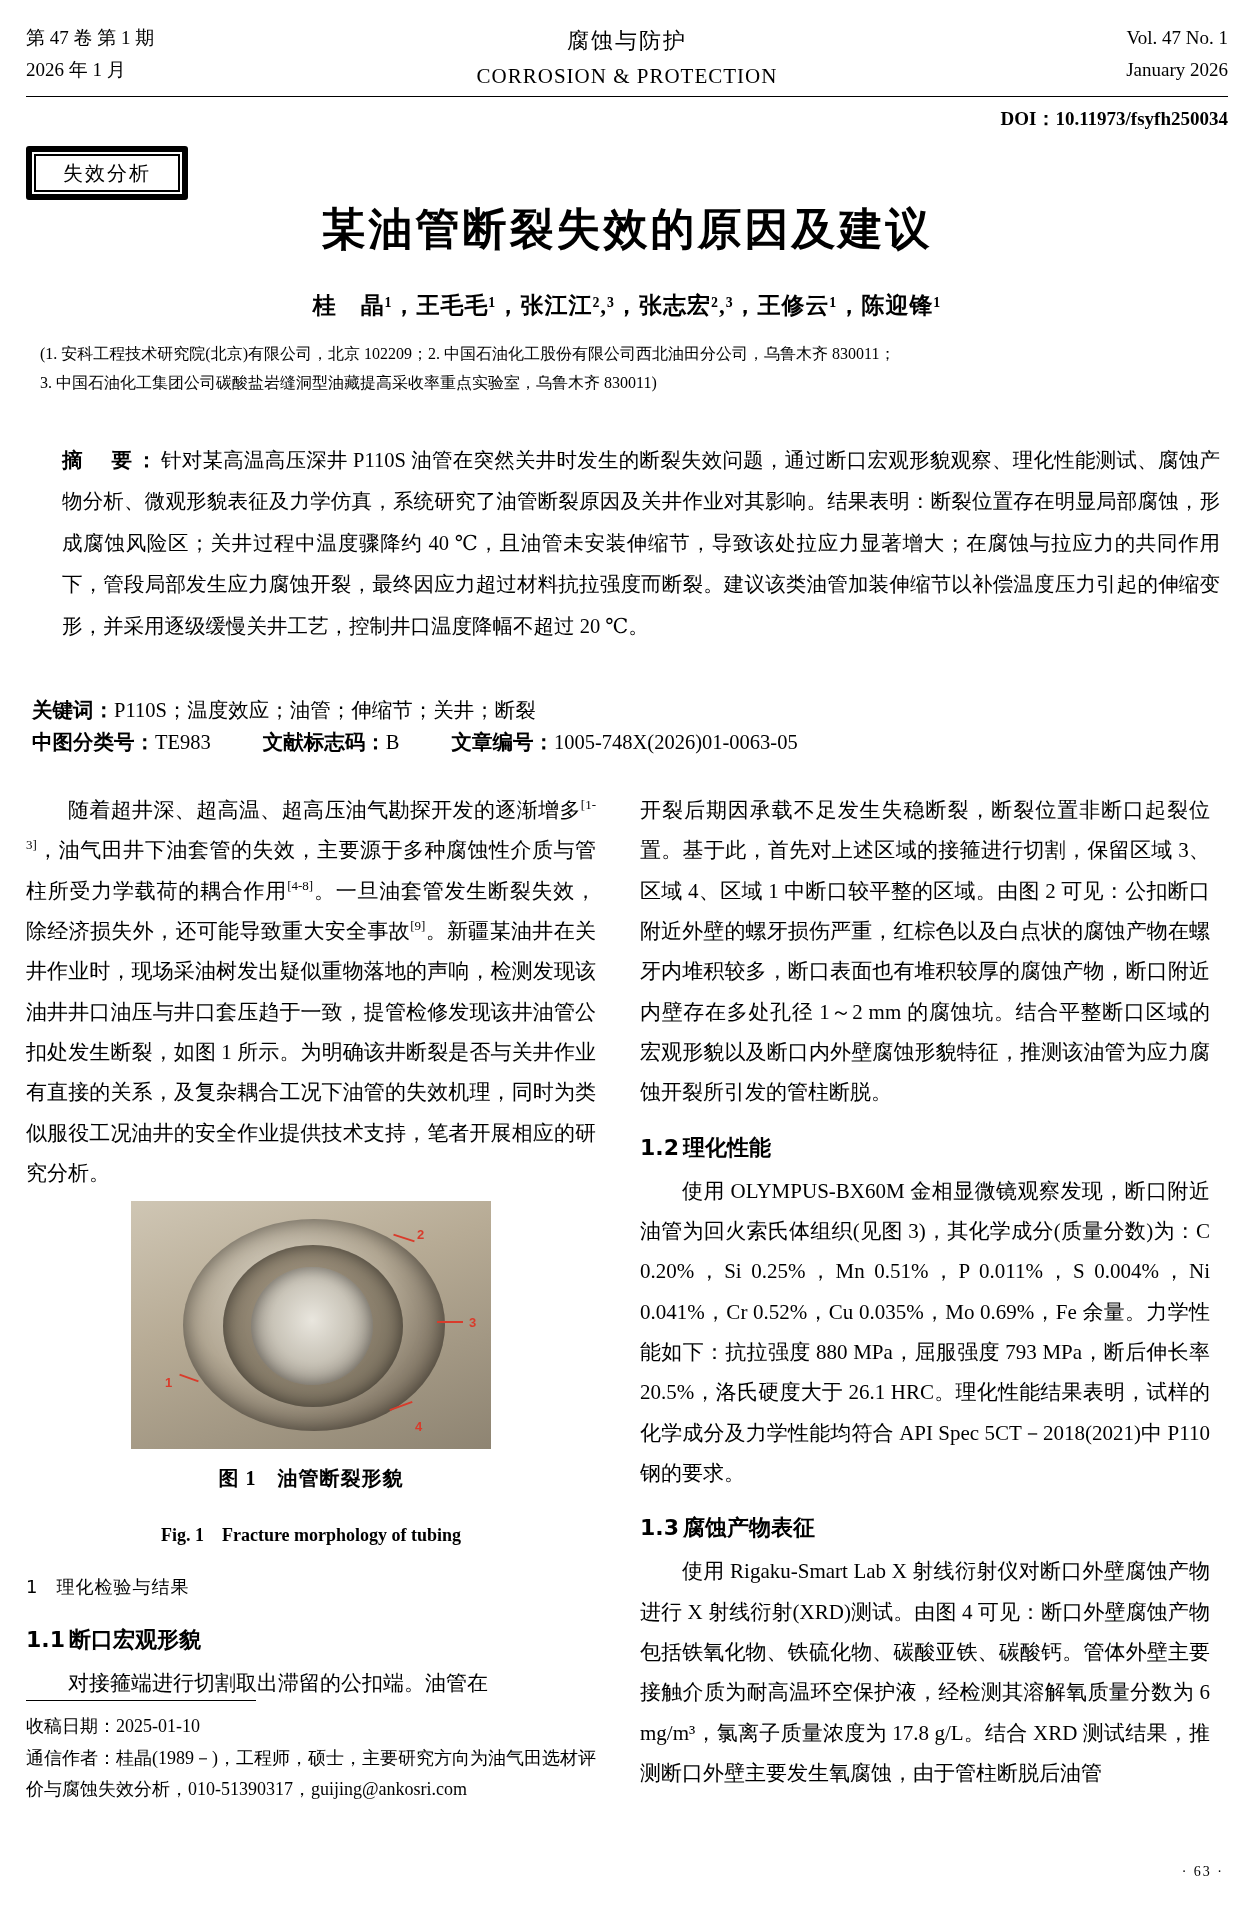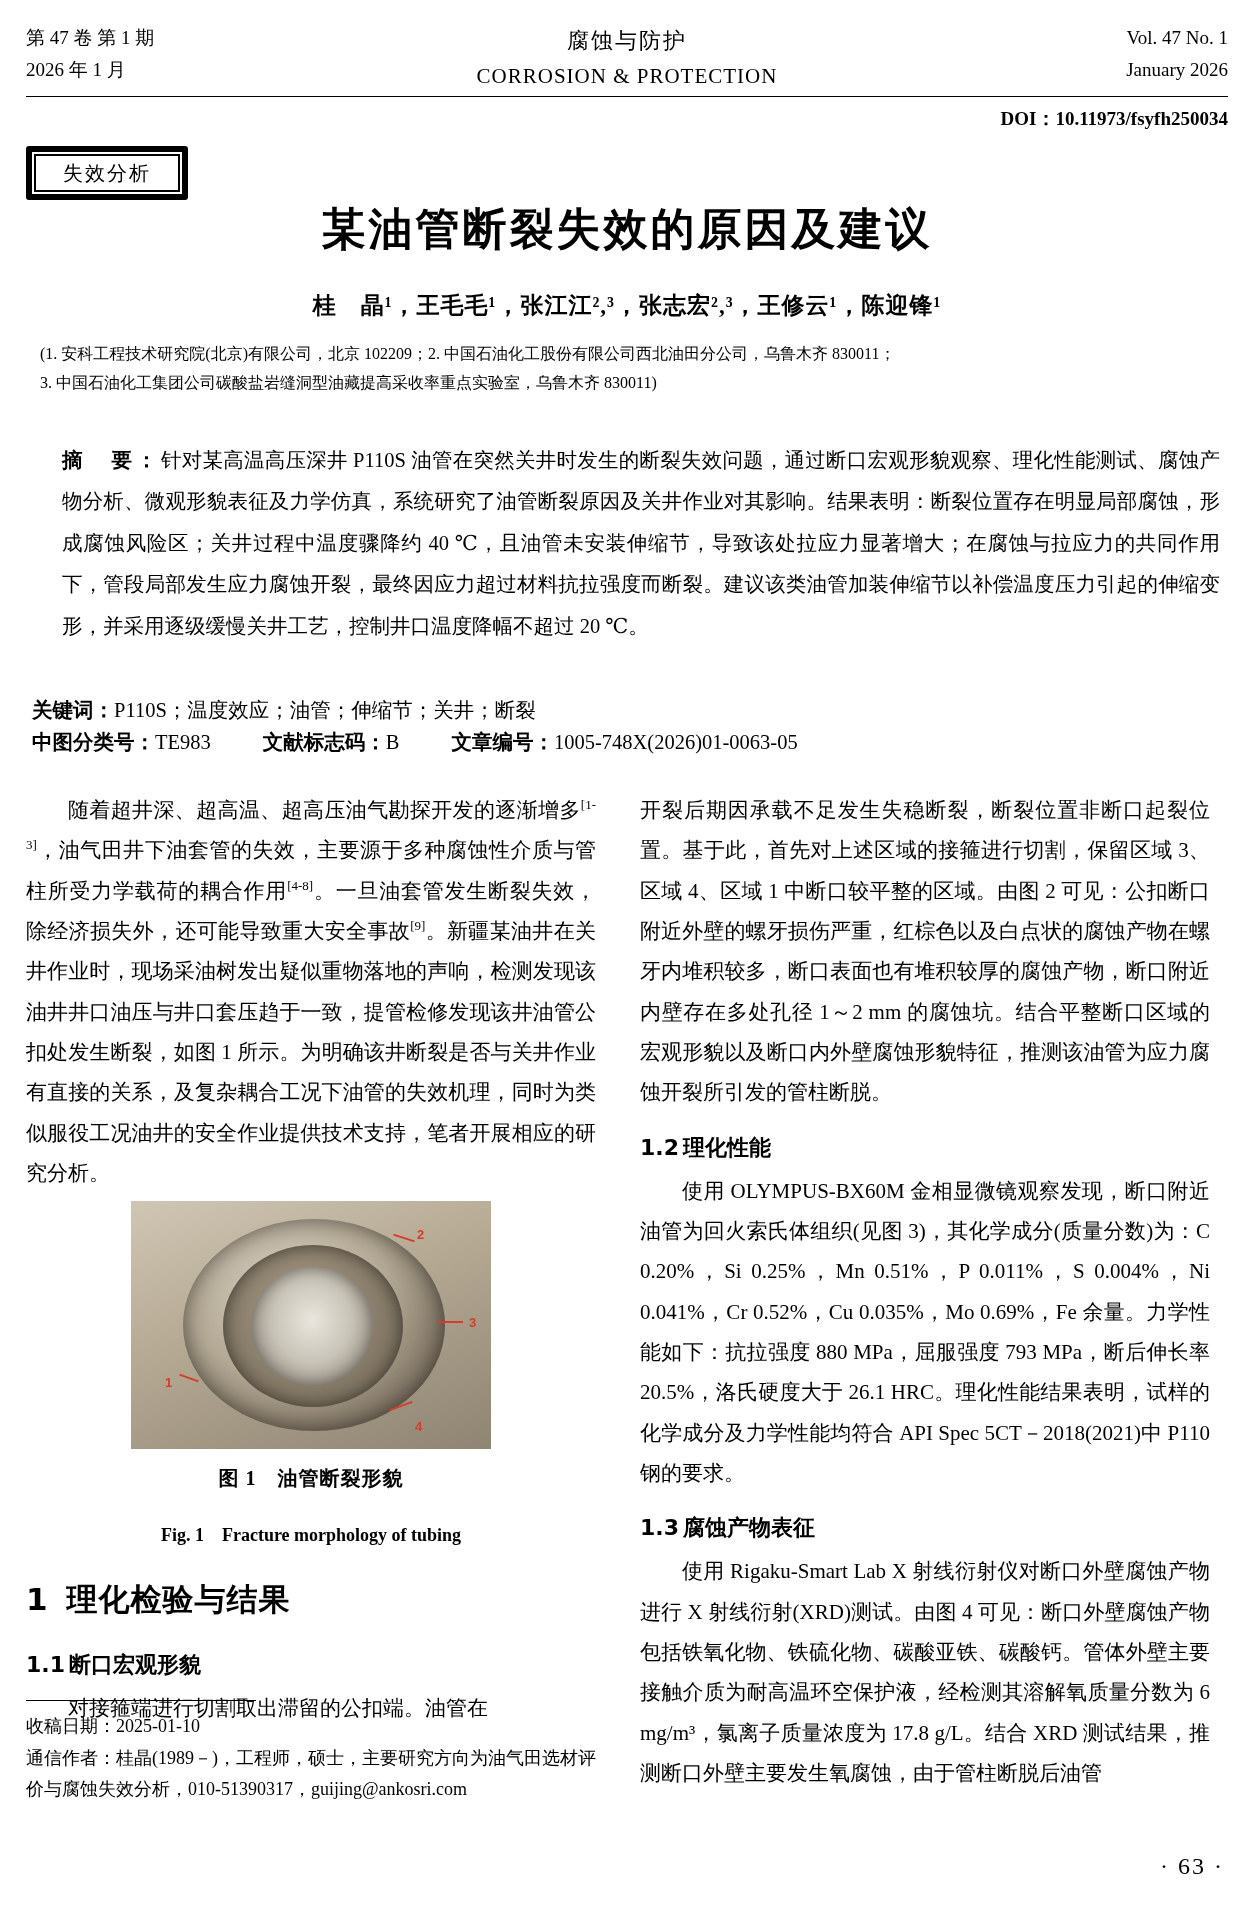--- a/index.html
+++ b/index.html
@@ -213,22 +213,22 @@
     letter-spacing: 1px;
   }
   .figcap-en {
     font-size: 18px;
     font-weight: bold;
     margin-top: 20px;
     font-family: "Liberation Serif", serif;
   }
   
   h2.sec {
-    font-size: 31px;
-    font-weight: bold;
+    font-size: 18px;
+    font-weight: normal;
     margin: 18px 0 6px 0;
     letter-spacing: 1px;
     font-family: "DejaVu Sans", "Liberation Sans", sans-serif;
   }
   h2.sec .num { margin-right: 18px; }
   h3.sub {
     font-size: 22px;
     font-weight: bold;
     margin: 14px 0 2px 0;
     font-family: "DejaVu Sans", "Liberation Sans", sans-serif;
@@ -246,21 +246,21 @@
   .footnote .hr {
     border-top: 1.2px solid #000;
     width: 230px;
     margin-bottom: 10px;
   }
   .footnote .lbl { }
   .pagenum {
     position: absolute;
     right: 30px;
     bottom: 26px;
-    font-size: 24px;
+    font-size: 14px;
     letter-spacing: 2px;
   }
 </style>
 </head>
 <body>
 
 <div class="page">
 
   <div class="runhead">
     <div class="left">

